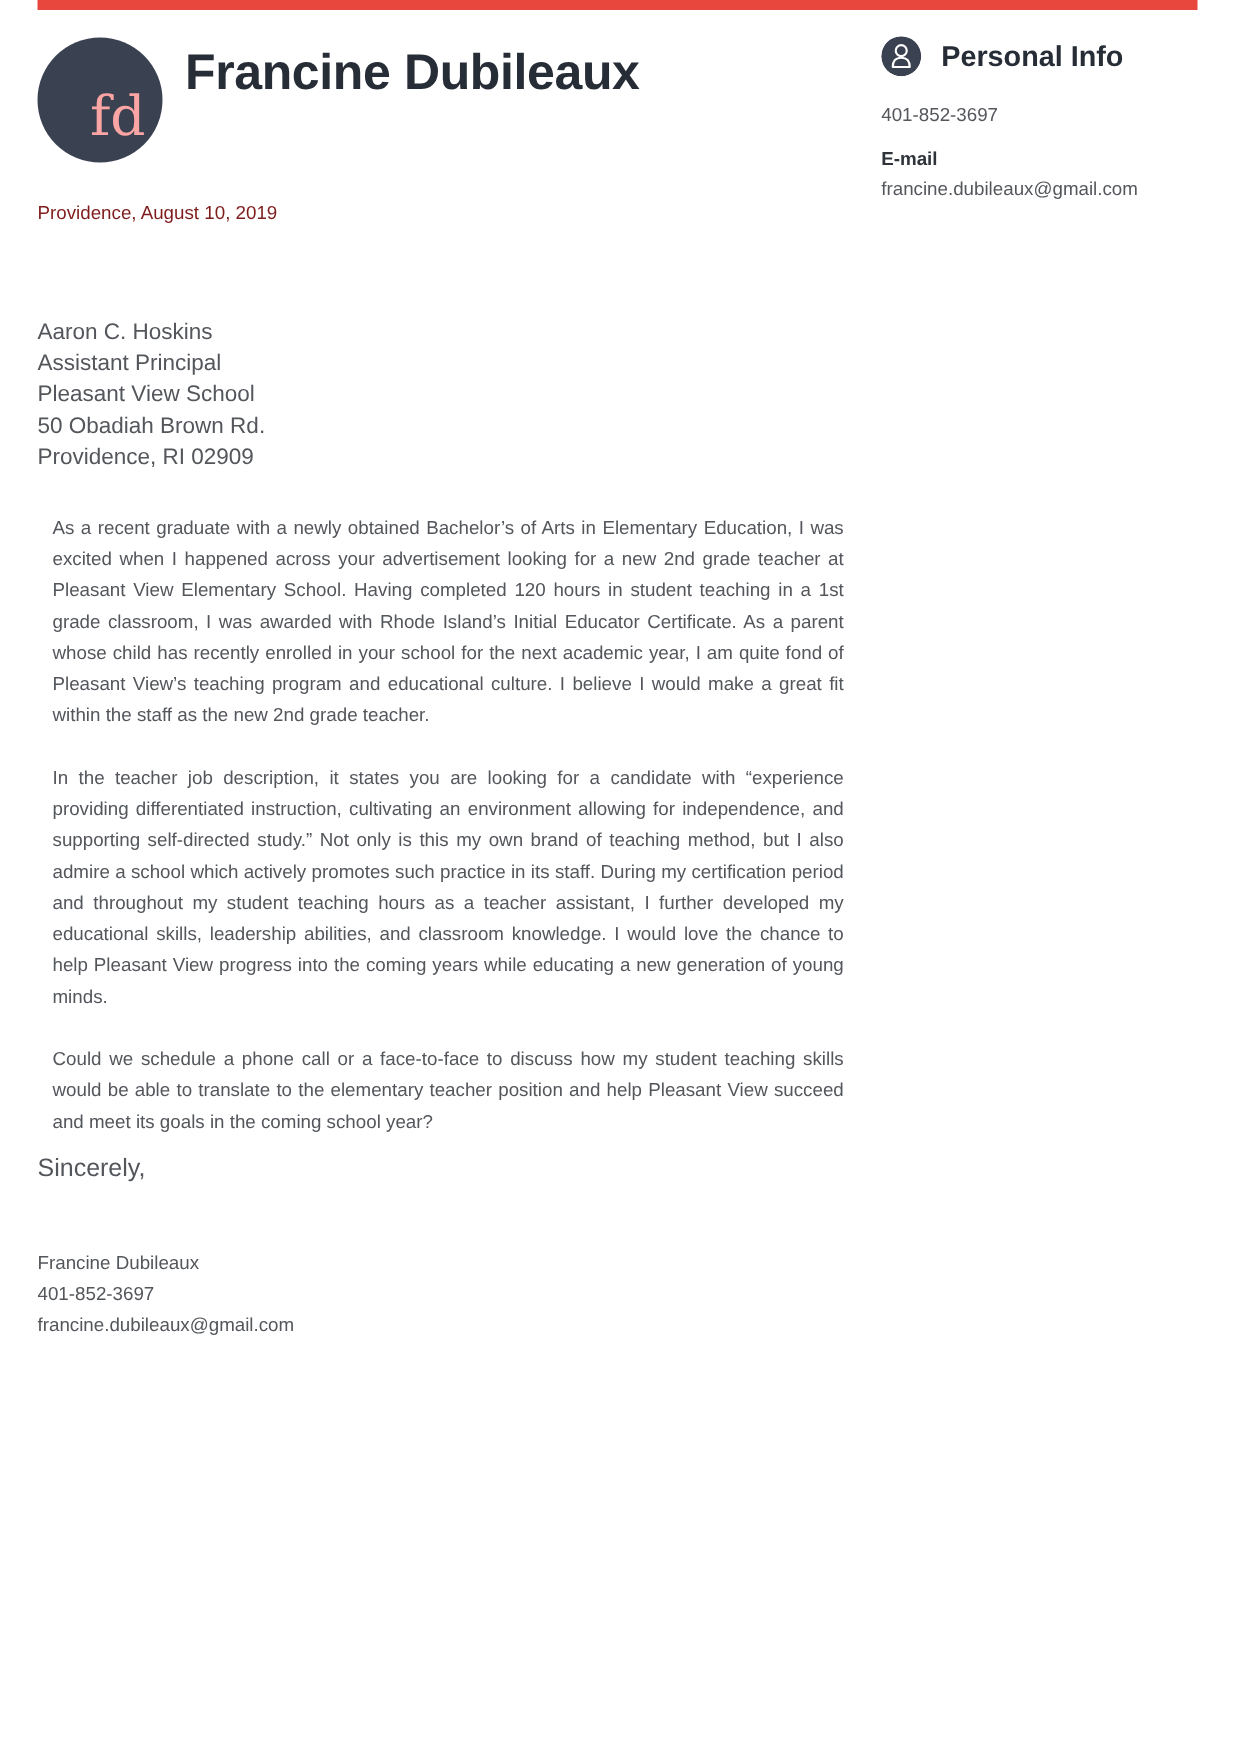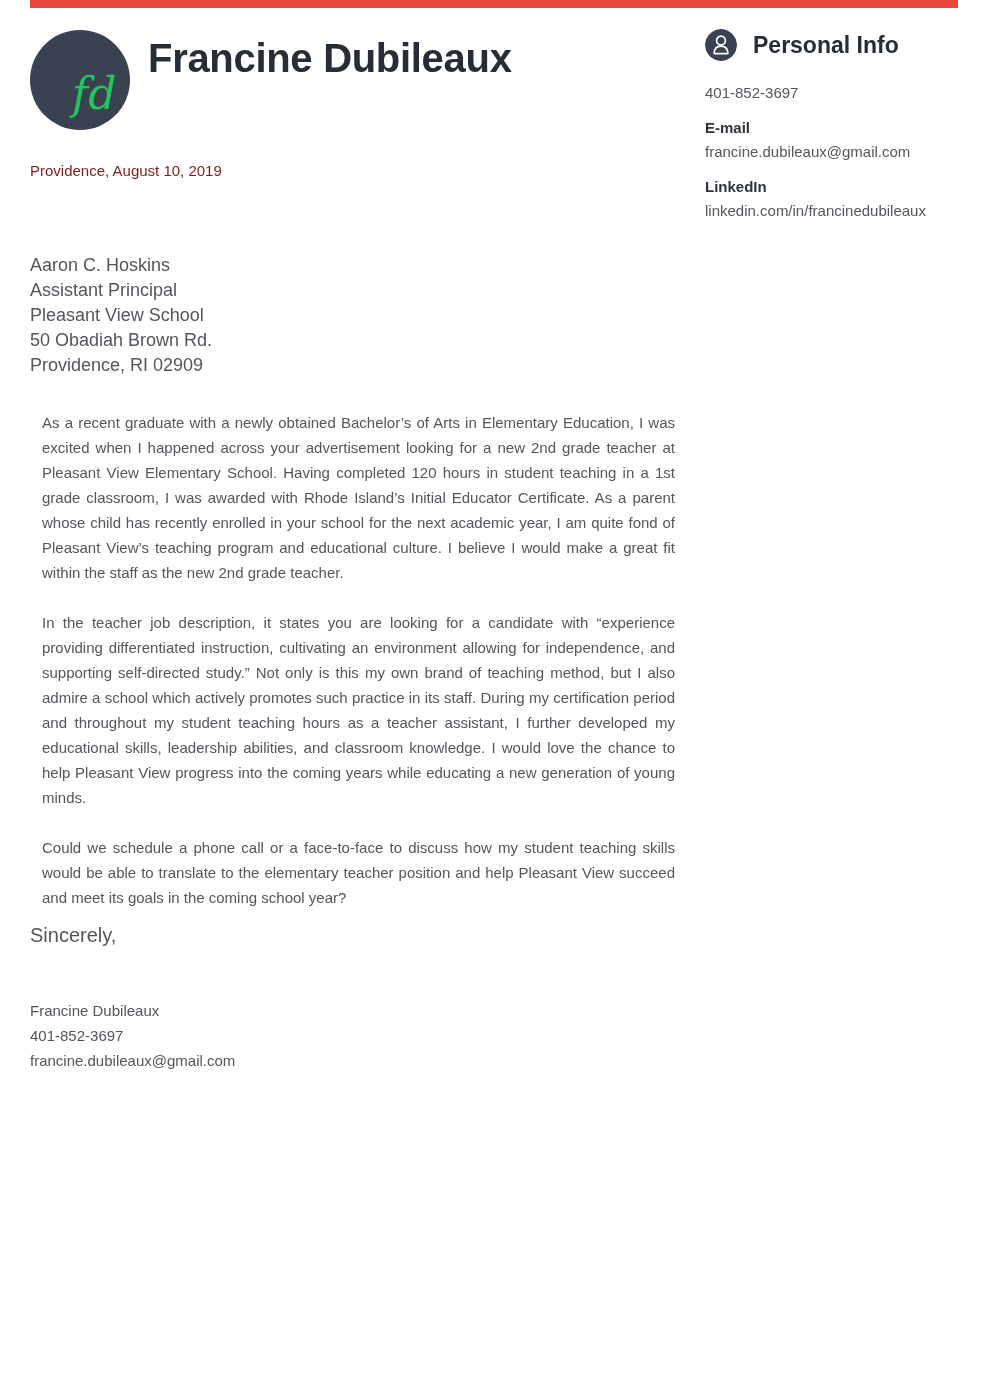--- a/index.html
+++ b/index.html
@@ -19,24 +19,23 @@
   .avatar {
     position: absolute;
     left: 30px; top: 30px;
     width: 100px; height: 100px;
     border-radius: 50%;
   }
   .monogram {
     position: absolute;
     left: 42px; top: 42px;
     font-family: "DejaVu Serif", serif;
-    font-style: italic;
     font-size: 44px;
     line-height: 1;
-    color: #22c55e;
+    color: #fca5a5;
   }
   .name {
     position: absolute;
     left: 148px; top: 36px;
     margin: 0;
     font-size: 40px;
     font-weight: bold;
     letter-spacing: -0.3px;
     color: #272d36;
   }
@@ -162,19 +161,15 @@
       <h2 class="sidebar-title">Personal Info</h2>
     </div>
 
     <div class="contact-group">
       <div class="contact-value">401-852-3697</div>
     </div>
     <div class="contact-group">
       <div class="contact-label">E-mail</div>
       <div class="contact-value">francine.dubileaux@gmail.com</div>
     </div>
-    <div class="contact-group">
-      <div class="contact-label">LinkedIn</div>
-      <div class="contact-value">linkedin.com/in/francinedubileaux</div>
-    </div>
   </aside>
 
 </div>
 
 </body></html>

